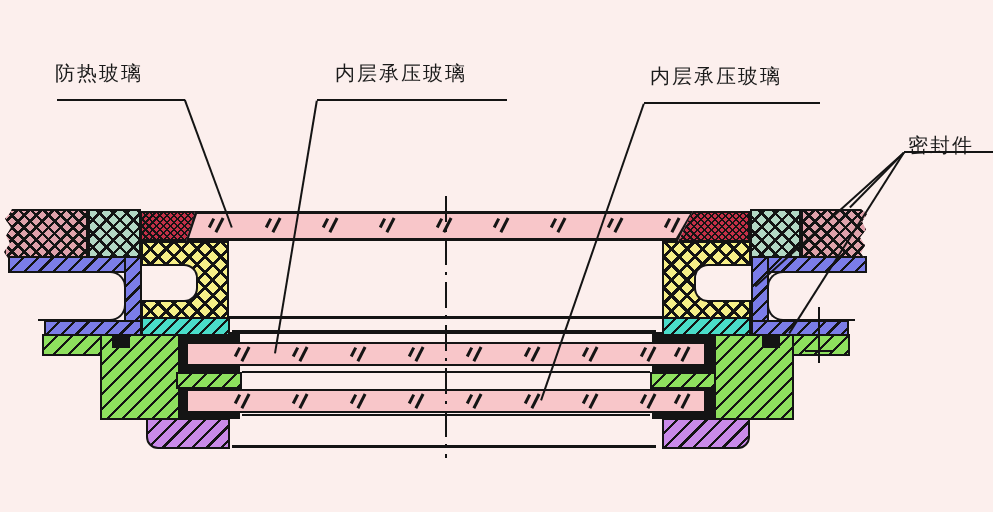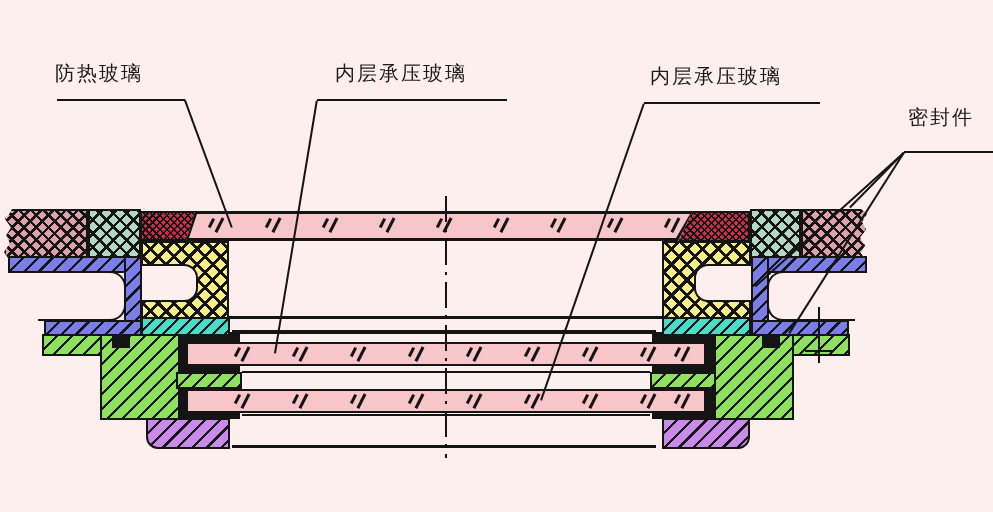--- a/index.html
+++ b/index.html
@@ -148,19 +148,19 @@
   <div class="leader" style="left:185px;top:99px;width:136px;transform:rotate(69.8deg);"></div>
 
   <div class="label" style="left:335px;top:60px;">内层承压玻璃</div>
   <div class="underline" style="left:317px;top:99px;width:190px;"></div>
   <div class="leader" style="left:317px;top:99.5px;width:256px;transform:rotate(99.4deg);"></div>
 
   <div class="label" style="left:650px;top:63px;">内层承压玻璃</div>
   <div class="underline" style="left:644px;top:102px;width:176px;"></div>
   <div class="leader" style="left:644px;top:102.5px;width:314px;transform:rotate(109.1deg);"></div>
 
-  <div class="label" style="left:908px;top:104px;">密封件</div>
+  <div class="label" style="left:908px;top:132px;">密封件</div>
   <div class="underline" style="left:904px;top:151px;width:89px;"></div>
   <div class="leader" style="left:904px;top:151.5px;width:77px;transform:rotate(134.5deg);"></div>
   <div class="leader" style="left:904px;top:151.5px;width:200px;transform:rotate(138deg);"></div>
   <div class="leader" style="left:904px;top:151.5px;width:214px;transform:rotate(122.4deg);"></div>
 
 </div>
 
 </body></html>

